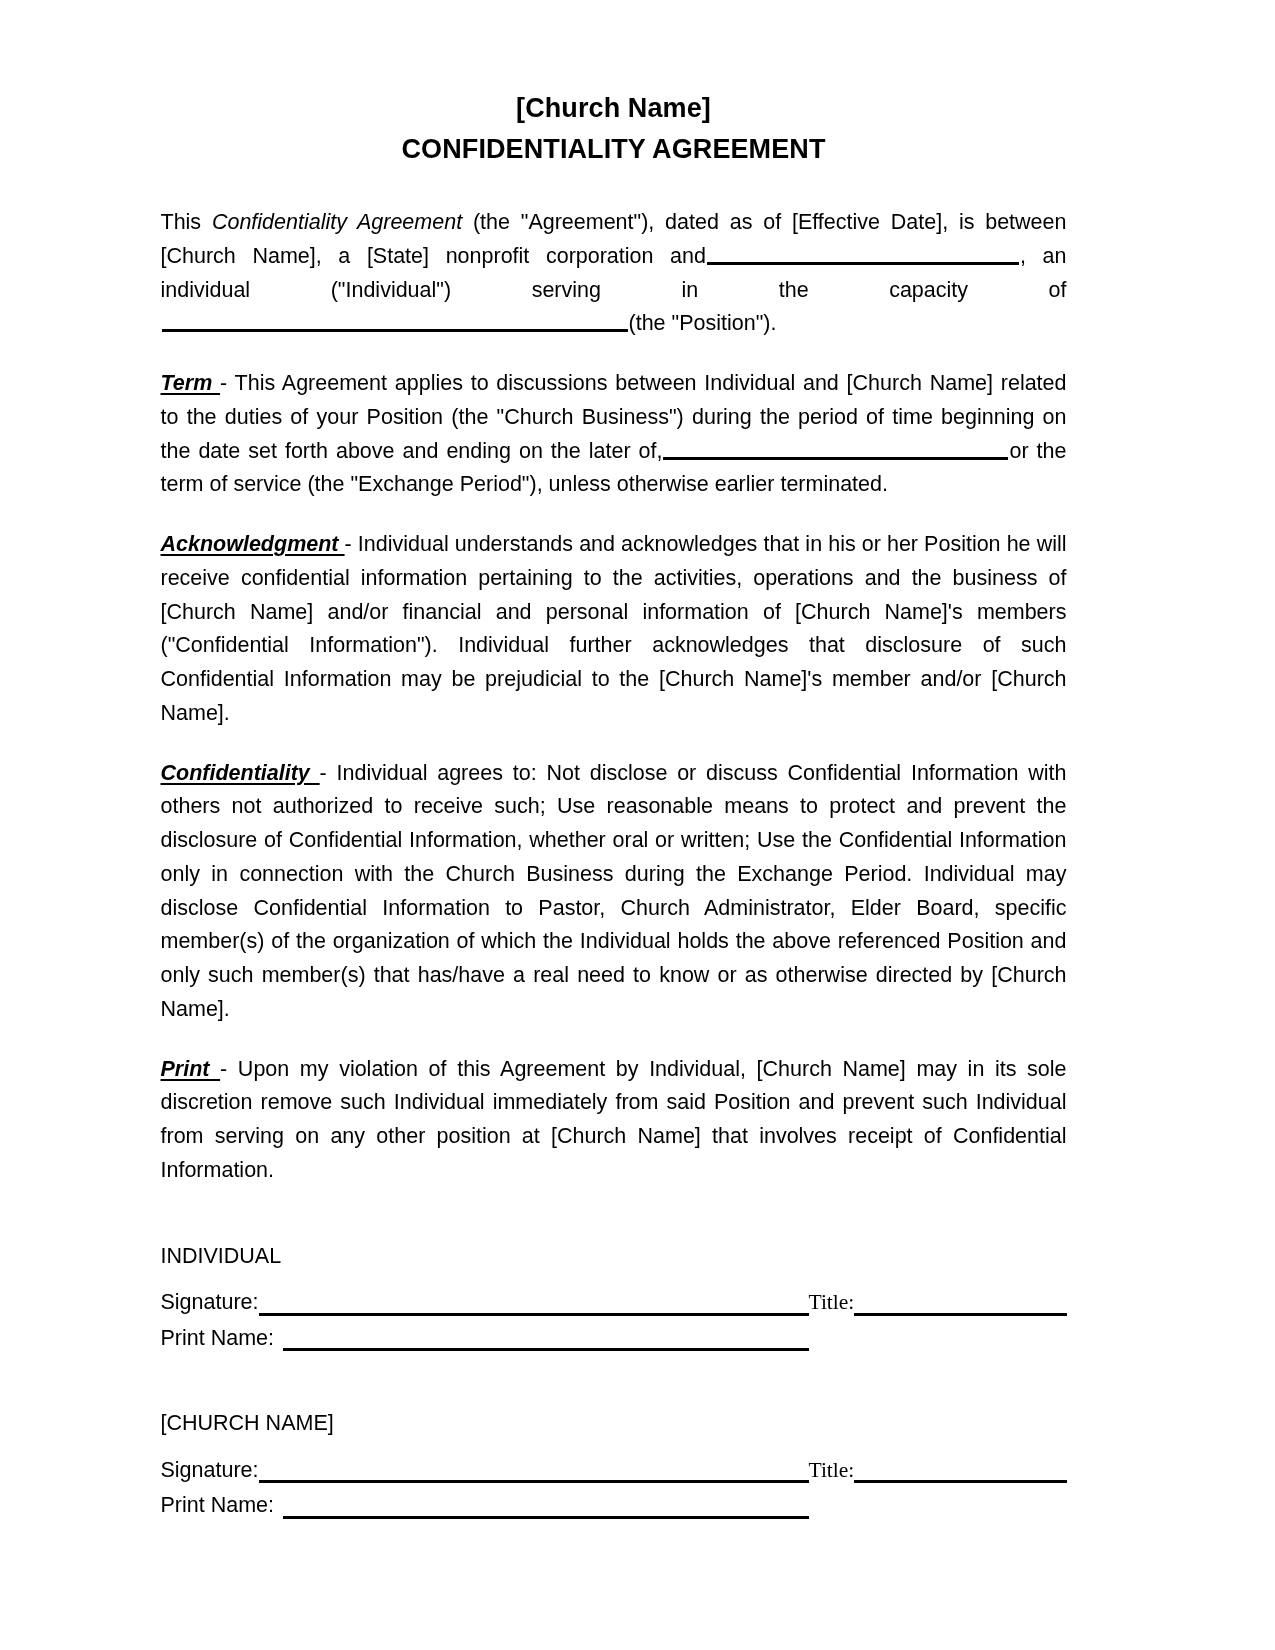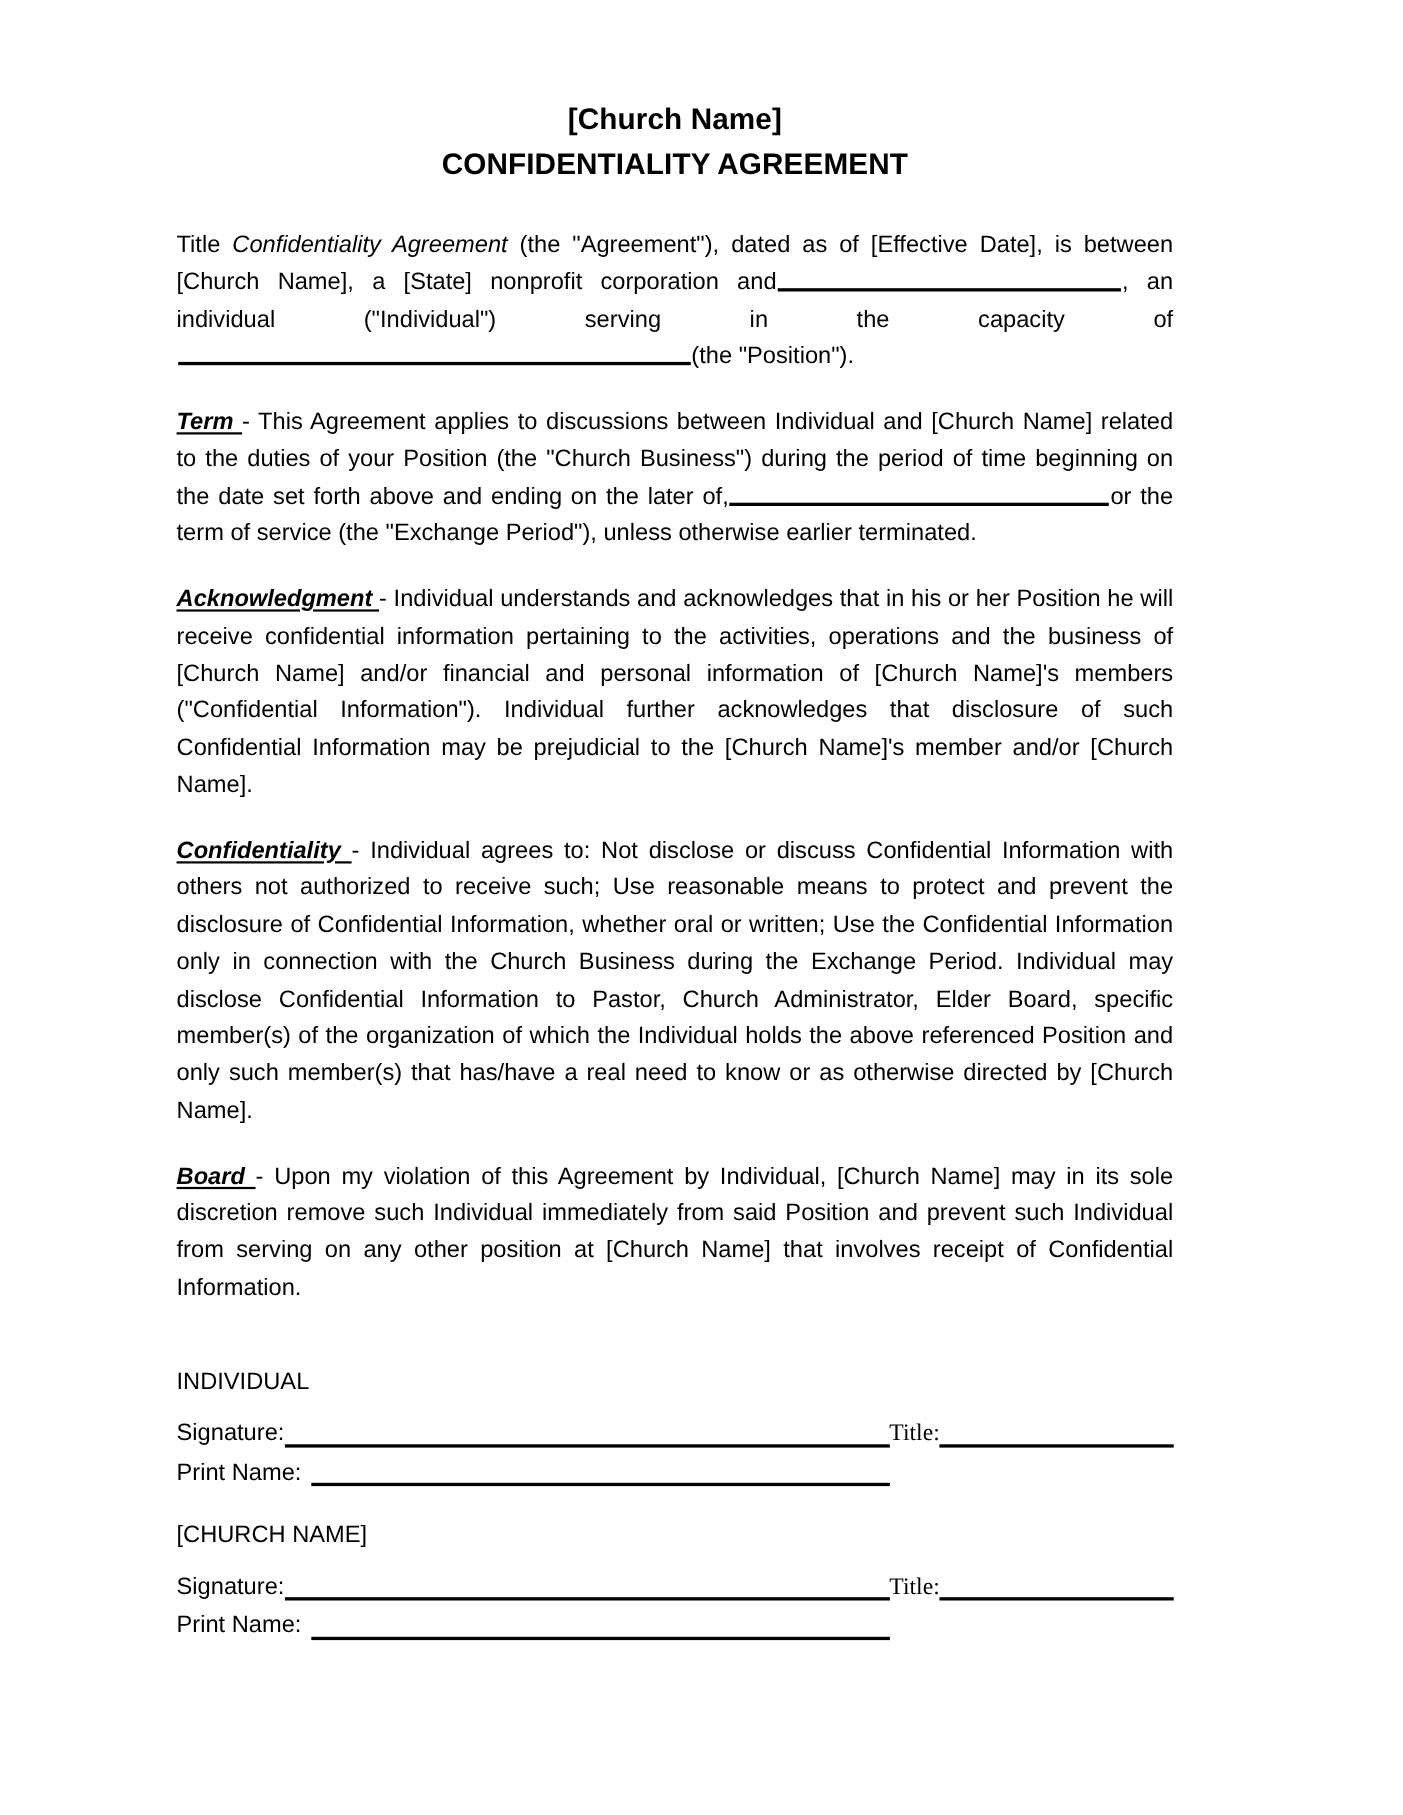--- a/index.html
+++ b/index.html
@@ -71,21 +71,21 @@
   .blank.w-pos   { width: 466px; }
   .blank.w-later { width: 345px; }
 
   
   .sig-area { margin-top: 52px; }
   .sig-party {
     font-size: 21.5px;
     line-height: 1.5;
     margin-bottom: 18px;
   }
-  .sig-block { margin-bottom: 28px; }
+  .sig-block { margin-bottom: 56px; }
   .sig-block.last { margin-bottom: 0; }
 
   .sig-row {
     display: flex;
     font-size: 21.5px;
     line-height: 1.2;
     margin-bottom: 10px;
   }
   .sig-row.tight { margin-bottom: 0; }
 
@@ -115,29 +115,29 @@
 
 <div class="page">
 
   <div class="doc-title">
     <span class="line1">[Church Name]</span>
     <span class="line2">CONFIDENTIALITY AGREEMENT</span>
   </div>
 
   <div class="body-block">
 
-    <p class="para"><span>Title </span><span class="ital">Confidentiality Agreement</span><span> (the "Agreement"), dated as of [Effective Date], is between [Church Name], a [State] nonprofit corporation and</span><span class="blank w-ind"></span><span>, an individual ("Individual") serving in the capacity of</span><span class="blank w-pos"></span><span>(the "Position").</span></p>
+    <p class="para"><span>This </span><span class="ital">Confidentiality Agreement</span><span> (the "Agreement"), dated as of [Effective Date], is between [Church Name], a [State] nonprofit corporation and</span><span class="blank w-ind"></span><span>, an individual ("Individual") serving in the capacity of</span><span class="blank w-pos"></span><span>(the "Position").</span></p>
 
     <p class="para"><span class="head-term">Term </span><span>- This Agreement applies to discussions between Individual and [Church Name] related to the duties of your Position (the "Church Business") during the period of time beginning on the date set forth above and ending on the later of,</span><span class="blank w-later"></span><span>or the term of service (the "Exchange Period"), unless otherwise earlier terminated.</span></p>
 
     <p class="para"><span class="head-term">Acknowledgment </span><span>- Individual understands and acknowledges that in his or her Position he will receive confidential information pertaining to the activities, operations and the business of [Church Name] and/or financial and personal information of [Church Name]'s members ("Confidential Information"). Individual further acknowledges that disclosure of such Confidential Information may be prejudicial to the [Church Name]'s member and/or [Church Name].</span></p>
 
     <p class="para"><span class="head-term">Confidentiality </span><span>- Individual agrees to: Not disclose or discuss Confidential Information with others not authorized to receive such; Use reasonable means to protect and prevent the disclosure of Confidential Information, whether oral or written; Use the Confidential Information only in connection with the Church Business during the Exchange Period. Individual may disclose Confidential Information to Pastor, Church Administrator, Elder Board, specific member(s) of the organization of which the Individual holds the above referenced Position and only such member(s) that has/have a real need to know or as otherwise directed by [Church Name].</span></p>
 
-    <p class="para"><span class="head-term">Board </span><span>- Upon my violation of this Agreement by Individual, [Church Name] may in its sole discretion remove such Individual immediately from said Position and prevent such Individual from serving on any other position at [Church Name] that involves receipt of Confidential Information.</span></p>
+    <p class="para"><span class="head-term">Print </span><span>- Upon my violation of this Agreement by Individual, [Church Name] may in its sole discretion remove such Individual immediately from said Position and prevent such Individual from serving on any other position at [Church Name] that involves receipt of Confidential Information.</span></p>
 
 
   </div>
 
   <div class="sig-area">
 
     <div class="sig-block">
       <div class="sig-party">INDIVIDUAL</div>
 
       <div class="sig-row">

